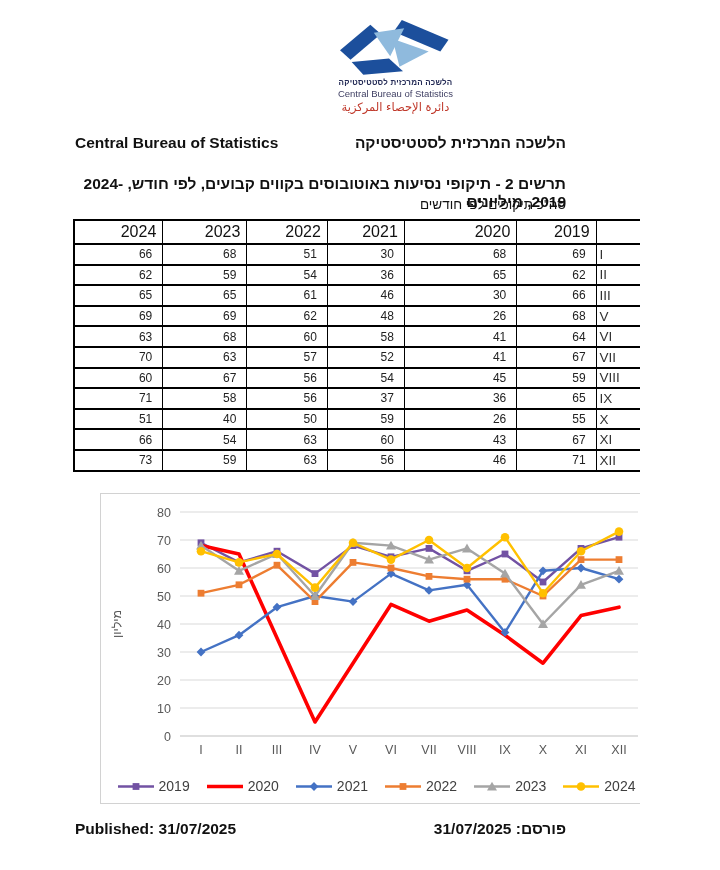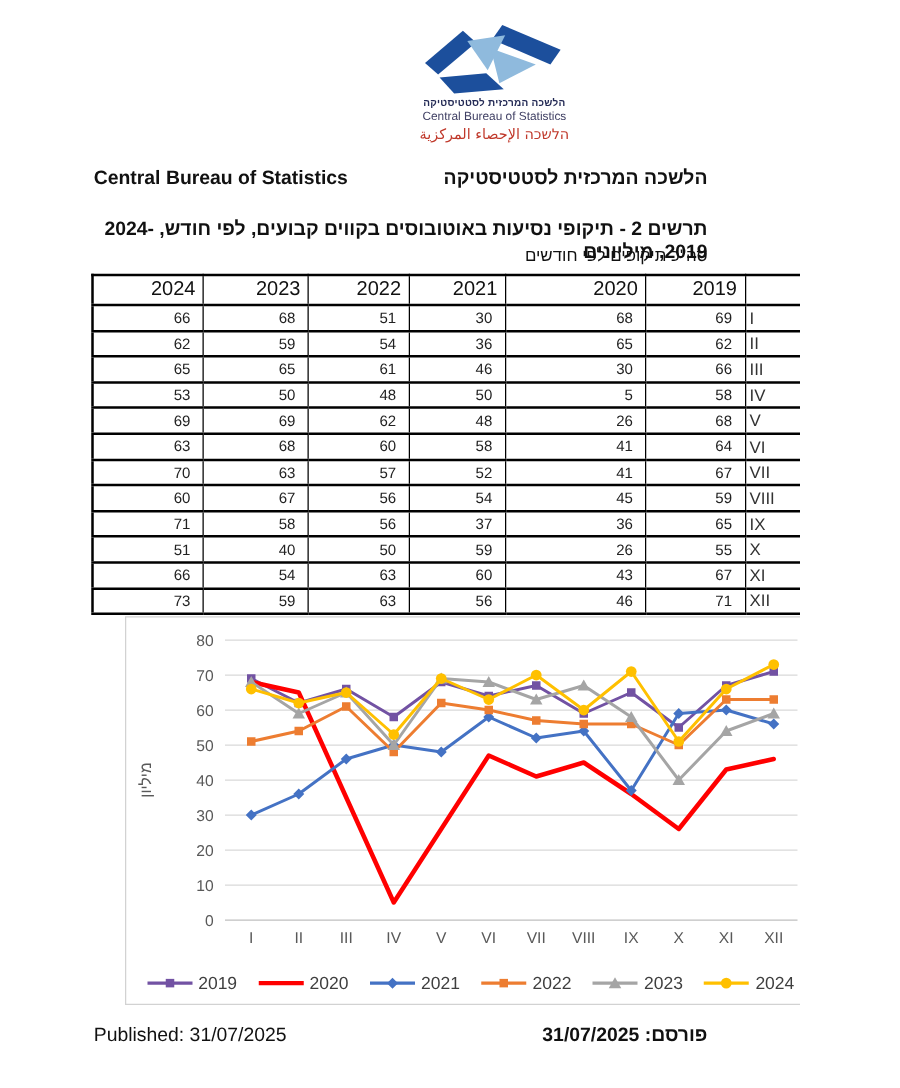--- a/index.html
+++ b/index.html
@@ -32,39 +32,39 @@
 
   
   .chart-box{position:absolute;left:100px;top:493px;width:549px;height:309px;border:1px solid #d2d2d2;background:#fff;}
   .chart-box svg.plot{position:absolute;left:0;top:0;}
   .legend{position:absolute;left:0;bottom:9px;width:100%;display:flex;justify-content:center;align-items:center;gap:15px;}
   .legend-item{display:flex;align-items:center;gap:3px;}
   .legend-label{font-size:14px;color:#3f3f3f;}
 
   
   .footer-line{position:absolute;top:820px;left:75px;right:74px;display:flex;justify-content:space-between;align-items:baseline;}
-  .footer-en{font-size:15.5px;font-weight:normal;color:#111;}
+  .footer-en{font-size:15.5px;font-weight:bold;color:#111;}
   .footer-he{font-size:15.5px;font-weight:bold;color:#111;direction:rtl;}
 </style>
 </head>
 <body>
 
 <div class="page">
 
   <div class="logo">
     <svg width="118" height="56" viewBox="0 0 100 48">
       <polygon points="55,0 95,17 88,27 48,10" fill="#1c4f9c"></polygon>
       <polygon points="2,26 28,4 37,12 11,34" fill="#1c4f9c"></polygon>
       <polygon points="31,11 57,7 45,31" fill="#8fbadd"></polygon>
       <polygon points="47,16 78,27 53,40" fill="#8fbadd"></polygon>
       <polygon points="12,36 44,33 56,44 22,47" fill="#1c4f9c"></polygon>
     </svg>
     <div class="logo-he" dir="rtl">הלשכה המרכזית לסטטיסטיקה</div>
     <div class="logo-en">Central Bureau of Statistics</div>
-    <div class="logo-ar" dir="rtl">הלשכה الإحصاء المركزية</div>
+    <div class="logo-ar" dir="rtl">دائرة الإحصاء المركزية</div>
   </div>
 
   <div class="header-line">
     <span class="header-en">Central Bureau of Statistics</span>
     <span class="header-he">הלשכה המרכזית לסטטיסטיקה</span>
   </div>
 
   <div class="doc-title">תרשים 2 - תיקופי נסיעות באוטובוסים בקווים קבועים, לפי חודש, 2024-2019, מיליונים</div>
   <div class="doc-subtitle">סה"כ תיקופים לפי חודשים</div>
 
@@ -110,29 +110,20 @@
             <td class="month">II</td>
           </tr>
           <tr>
             <td class="value">65</td>
             <td class="value">65</td>
             <td class="value">61</td>
             <td class="value">46</td>
             <td class="value">30</td>
             <td class="value">66</td>
             <td class="month">III</td>
-          </tr>
-          <tr>
-            <td class="value">53</td>
-            <td class="value">50</td>
-            <td class="value">48</td>
-            <td class="value">50</td>
-            <td class="value">5</td>
-            <td class="value">58</td>
-            <td class="month">IV</td>
           </tr>
           <tr>
             <td class="value">69</td>
             <td class="value">69</td>
             <td class="value">62</td>
             <td class="value">48</td>
             <td class="value">26</td>
             <td class="value">68</td>
             <td class="month">V</td>
           </tr>

